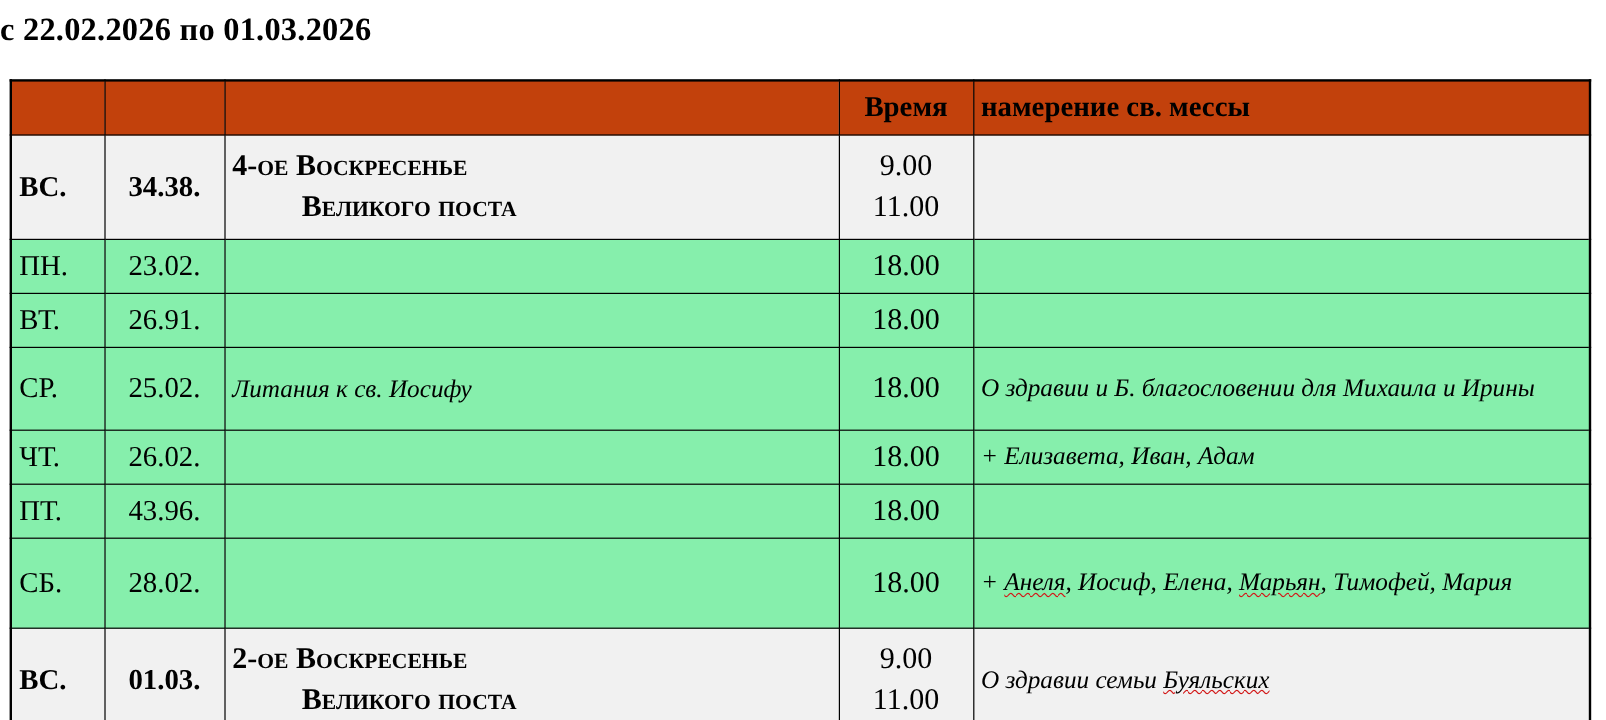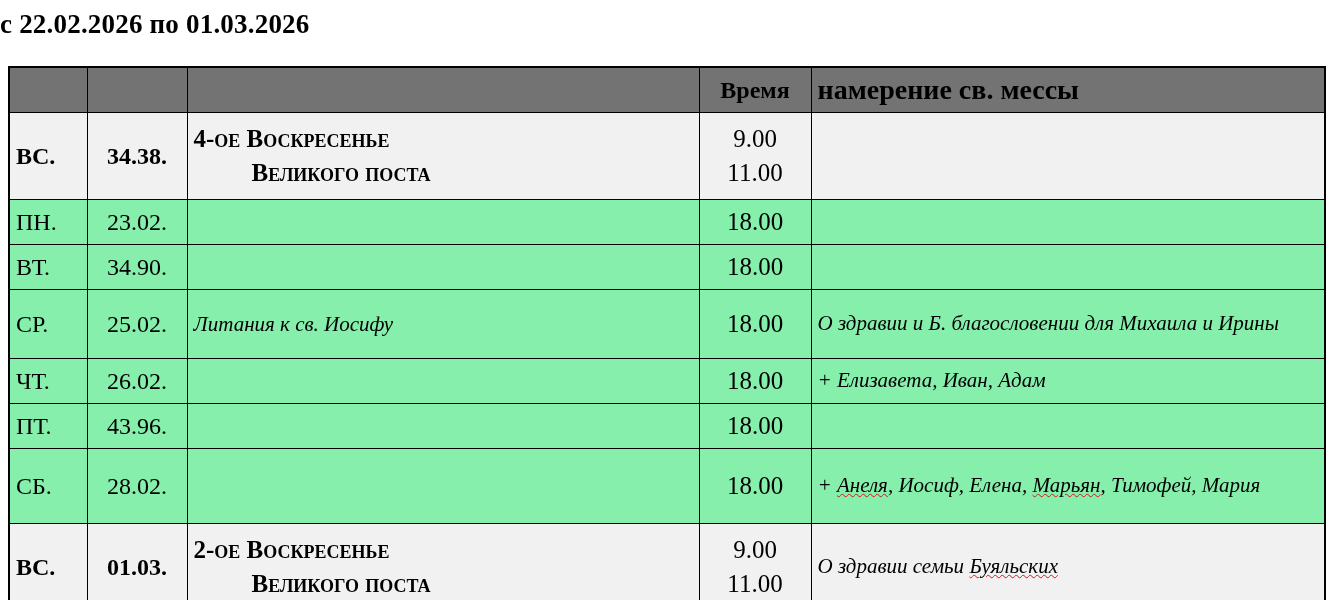--- a/index.html
+++ b/index.html
@@ -49,33 +49,33 @@
     background: #86efac;
   }
   
   col.c-day    { width: 78px; }
   col.c-date   { width: 100px; }
   col.c-desc   { width: 512px; }
   col.c-time   { width: 112px; }
   col.c-intent { width: 514px; }
 
   tr.header-row td {
-    background: #737373;
+    background: #c2410c;
     height: 40px;
     margin-left: 32px;
   }
   .hdr-time {
     text-align: center;
     font-weight: bold;
     font-size: 24px;
     font-family: "Liberation Serif", serif;
   }
   .hdr-intent {
     font-weight: bold;
-    font-size: 28px;
+    font-size: 24px;
     font-family: "Liberation Serif", serif;
     padding-left: 10px;
   }
   tr.sunday td {
     background: #f1f1f1;
   }
   .cell-day {
     font-size: 24px;
     padding-left: 8px;
     margin-top: 16px;
@@ -185,21 +185,21 @@
         <tr class="r-mon">
           <td class="cell-day">ПН.</td>
           <td class="cell-date">23.02.</td>
           <td class="cell-desc"></td>
           <td class="cell-time">18.00</td>
           <td class="cell-intent"></td>
         </tr>
 
         <tr class="r-tue">
           <td class="cell-day">ВТ.</td>
-          <td class="cell-date">34.90.</td>
+          <td class="cell-date">26.91.</td>
           <td class="cell-desc"></td>
           <td class="cell-time">18.00</td>
           <td class="cell-intent"></td>
         </tr>
 
         <tr class="r-wed">
           <td class="cell-day">СР.</td>
           <td class="cell-date">25.02.</td>
           <td class="cell-desc desc-italic">Литания к св. Иосифу</td>
           <td class="cell-time">18.00</td>

